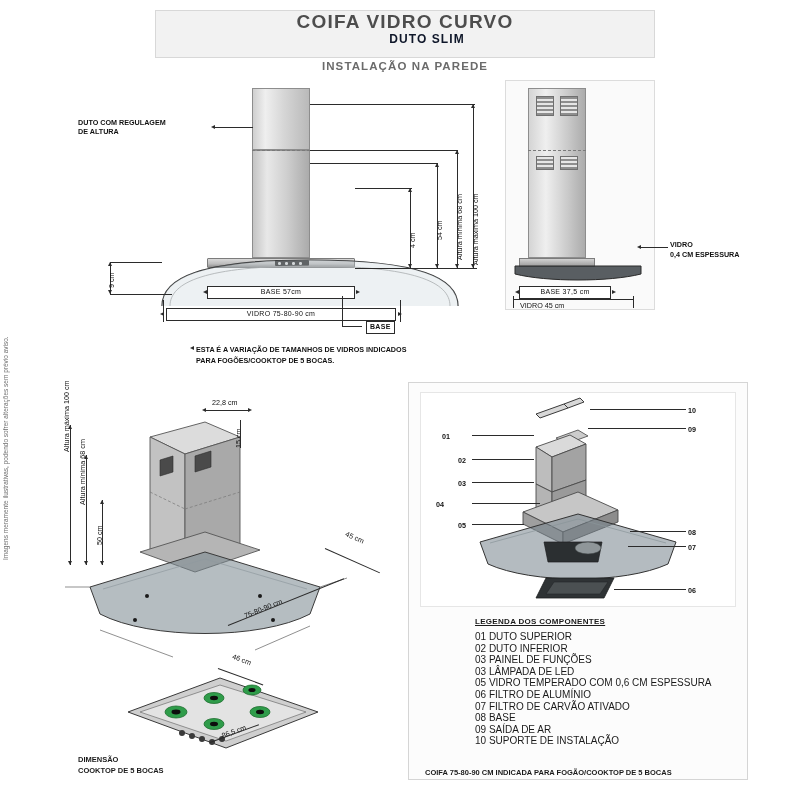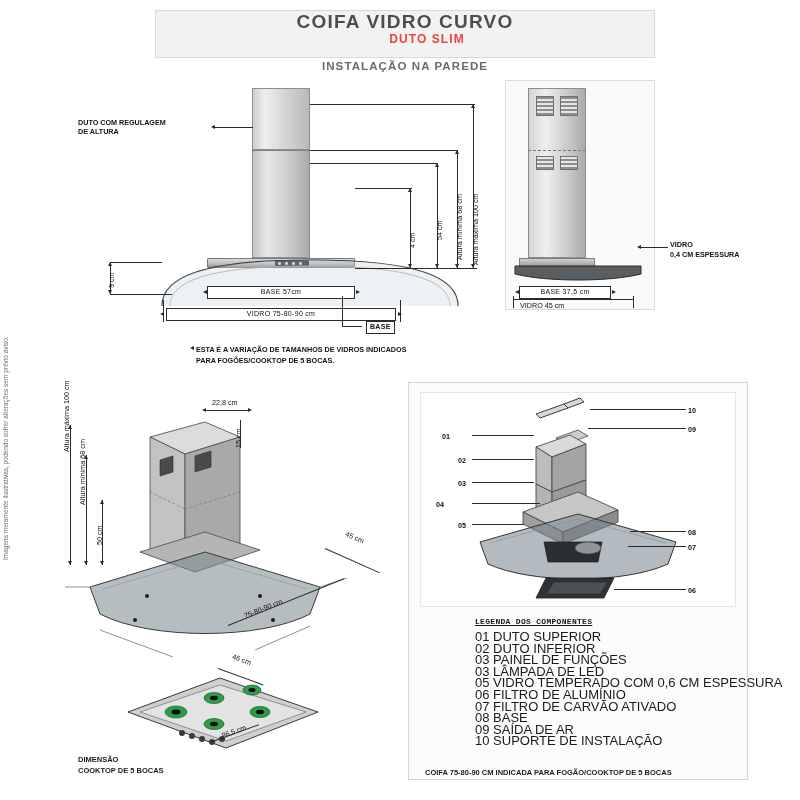--- a/index.html
+++ b/index.html
@@ -17,21 +17,21 @@
     background:#f2f2f2; border:1px solid #d8d8d8;
   }
   .title-main {
     position:absolute; left:155px; top:11px; width:500px;
     text-align:center; font-size:19px; font-weight:bold;
     letter-spacing:1.2px; color:#4d4d4d;
   }
   .title-sub {
     position:absolute; left:155px; top:32px; width:544px;
     text-align:center; font-size:12px; font-weight:bold;
-    letter-spacing:1.1px; color:#ef4444;
+    letter-spacing:1.1px; color:#0f172a;
   }
   .title-inst {
     position:absolute; left:155px; top:60px; width:500px;
     text-align:center; font-size:11.5px; font-weight:bold;
     letter-spacing:1.1px; color:#6b6b6b;
   }
 
   
   .ln { position:absolute; background:#2b2b2b; }
   .hl { height:1px; }
@@ -84,21 +84,21 @@
   }
   .sidenote {
     position:absolute; left:2px; top:560px; font-size:6.5px; color:#6e6e6e;
     transform:rotate(-90deg); transform-origin:left top; white-space:nowrap;
   }
 
   .legend-title {
     position:absolute; font-size:8px; font-weight:bold; text-decoration:underline;
     letter-spacing:.3px;
   }
-  .legend-list { position:absolute; font-size:13px; line-height:11.6px; }
+  .legend-list { position:absolute; font-size:10px; line-height:11.6px; }
   .legend-list div { white-space:nowrap; }
 
   .lead { position:absolute; height:1px; background:#2b2b2b; }
   .leadv { position:absolute; width:1px; background:#2b2b2b; }
   .dot { position:absolute; width:3px; height:3px; border-radius:50%; background:#111; }
 </style>
 </head>
 <body>
 
 <div class="sheet">
@@ -362,21 +362,21 @@
   <div class="lbl b" style="left:688px;top:425px;">09</div>
   <div class="lbl b" style="left:688px;top:528px;">08</div>
   <div class="lbl b" style="left:688px;top:543px;">07</div>
   <div class="lbl b" style="left:688px;top:586px;">06</div>
   <div class="lead" style="left:590px;top:409px;width:96px;"></div>
   <div class="lead" style="left:588px;top:428px;width:98px;"></div>
   <div class="lead" style="left:630px;top:531px;width:56px;"></div>
   <div class="lead" style="left:628px;top:546px;width:58px;"></div>
   <div class="lead" style="left:614px;top:589px;width:72px;"></div>
 
-  <div class="legend-title" style="left:475px;top:617px;font-family:Liberation Mono, monospace;">LEGENDA DOS COMPONENTES</div>
+  <div class="legend-title" style="left:475px;top:617px;">LEGENDA DOS COMPONENTES</div>
   <div class="legend-list" style="left:475px;top:631px;">
     <div>01 DUTO SUPERIOR</div>
     <div>02 DUTO INFERIOR</div>
     <div>03 PAINEL DE FUNÇÕES</div>
     <div>03 LÂMPADA DE LED</div>
     <div>05 VIDRO TEMPERADO COM 0,6 CM ESPESSURA</div>
     <div>06 FILTRO DE ALUMÍNIO</div>
     <div>07 FILTRO DE CARVÃO ATIVADO</div>
     <div>08 BASE</div>
     <div>09 SAÍDA DE AR</div>

